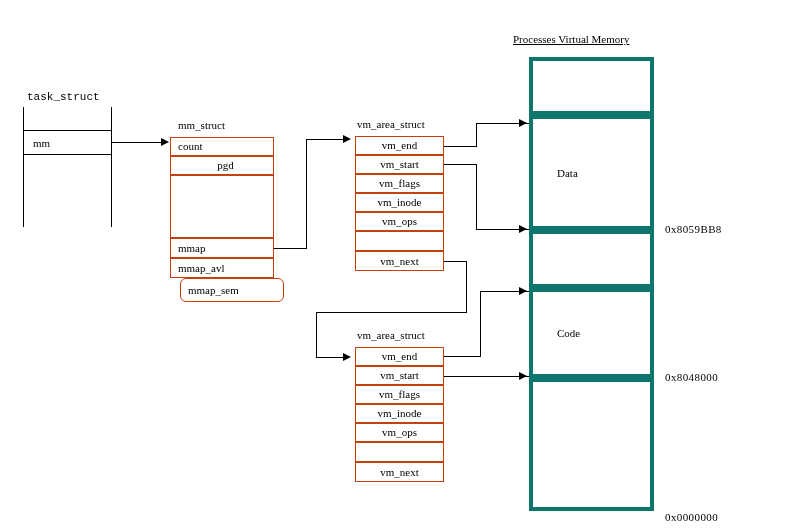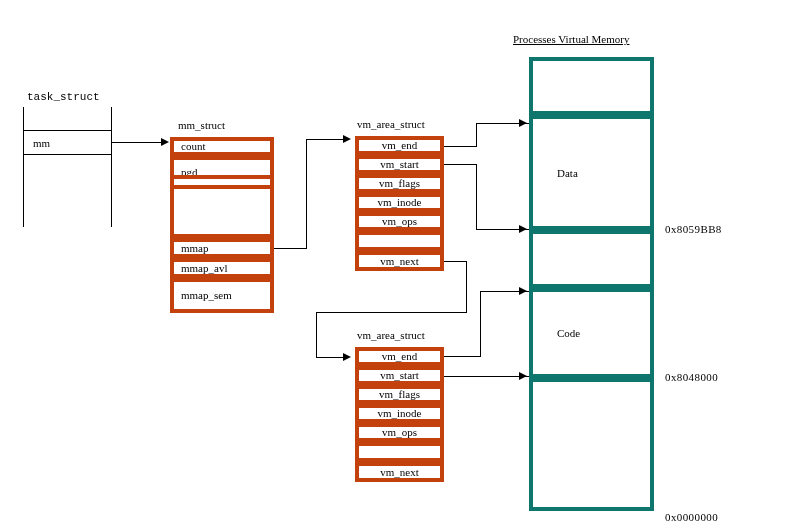--- a/index.html
+++ b/index.html
@@ -32,21 +32,21 @@
     width: 1px;
     background: #000;
   }
   .hline {
     position: absolute;
     height: 1px;
     background: #000;
   }
   .boxrow {
     position: absolute;
-    border: 4px solid #c2410c;
+    border: 1px solid #c2410c;
     box-sizing: border-box;
     font-size: 11px;
     line-height: 1;
     display: flex;
     align-items: center;
     justify-content: center;
     background: transparent;
   }
   .boxrow.left {
     justify-content: flex-start;
@@ -93,33 +93,33 @@
   <div class="lbl" style="left:33px; top:138px;">mm</div>
 
   <div class="hline" style="left:111px; top:142px; width:53px;"></div>
   <div class="arrowhead" style="left:161px; top:138px;"></div>
 
   <div class="lbl" style="left:178px; top:120px;">mm_struct</div>
 
   <div class="boxrow left" style="left:170px; top:137px; width:104px; height:19px;">
     <span>count</span>
   </div>
-  <div class="boxrow left" style="left:170px; top:156px; width:104px; height:33px;">
+  <div class="boxrow left" style="left:170px; top:156px; width:104px; height:19px;justify-content:center;">
     <span>pgd</span>
   </div>
   <div class="boxrow left" style="left:170px; top:175px; width:104px; height:63px;">
     <span></span>
   </div>
   <div class="boxrow left" style="left:170px; top:258px; width:104px; height:20px;">
     <span>mmap_avl</span>
   </div>
   <div class="boxrow left" style="left:170px; top:238px; width:104px; height:20px;">
     <span>mmap</span>
   </div>
-  <div class="boxrow left" style="left:170px; top:278px; width:104px; height:35px;">
+  <div class="boxrow left" style="left:180px; top:278px; width:104px; height:24px;border-radius:6px;">
     <span>mmap_sem</span>
   </div>
 
   <div class="hline" style="left:274px; top:248px; width:32px;"></div>
   <div class="vline" style="left:306px; top:139px; height:110px;"></div>
   <div class="hline" style="left:306px; top:139px; width:38px;"></div>
   <div class="arrowhead" style="left:343px; top:135px;"></div>
 
   <div class="lbl" style="left:357px; top:119px;">vm_area_struct</div>
 

